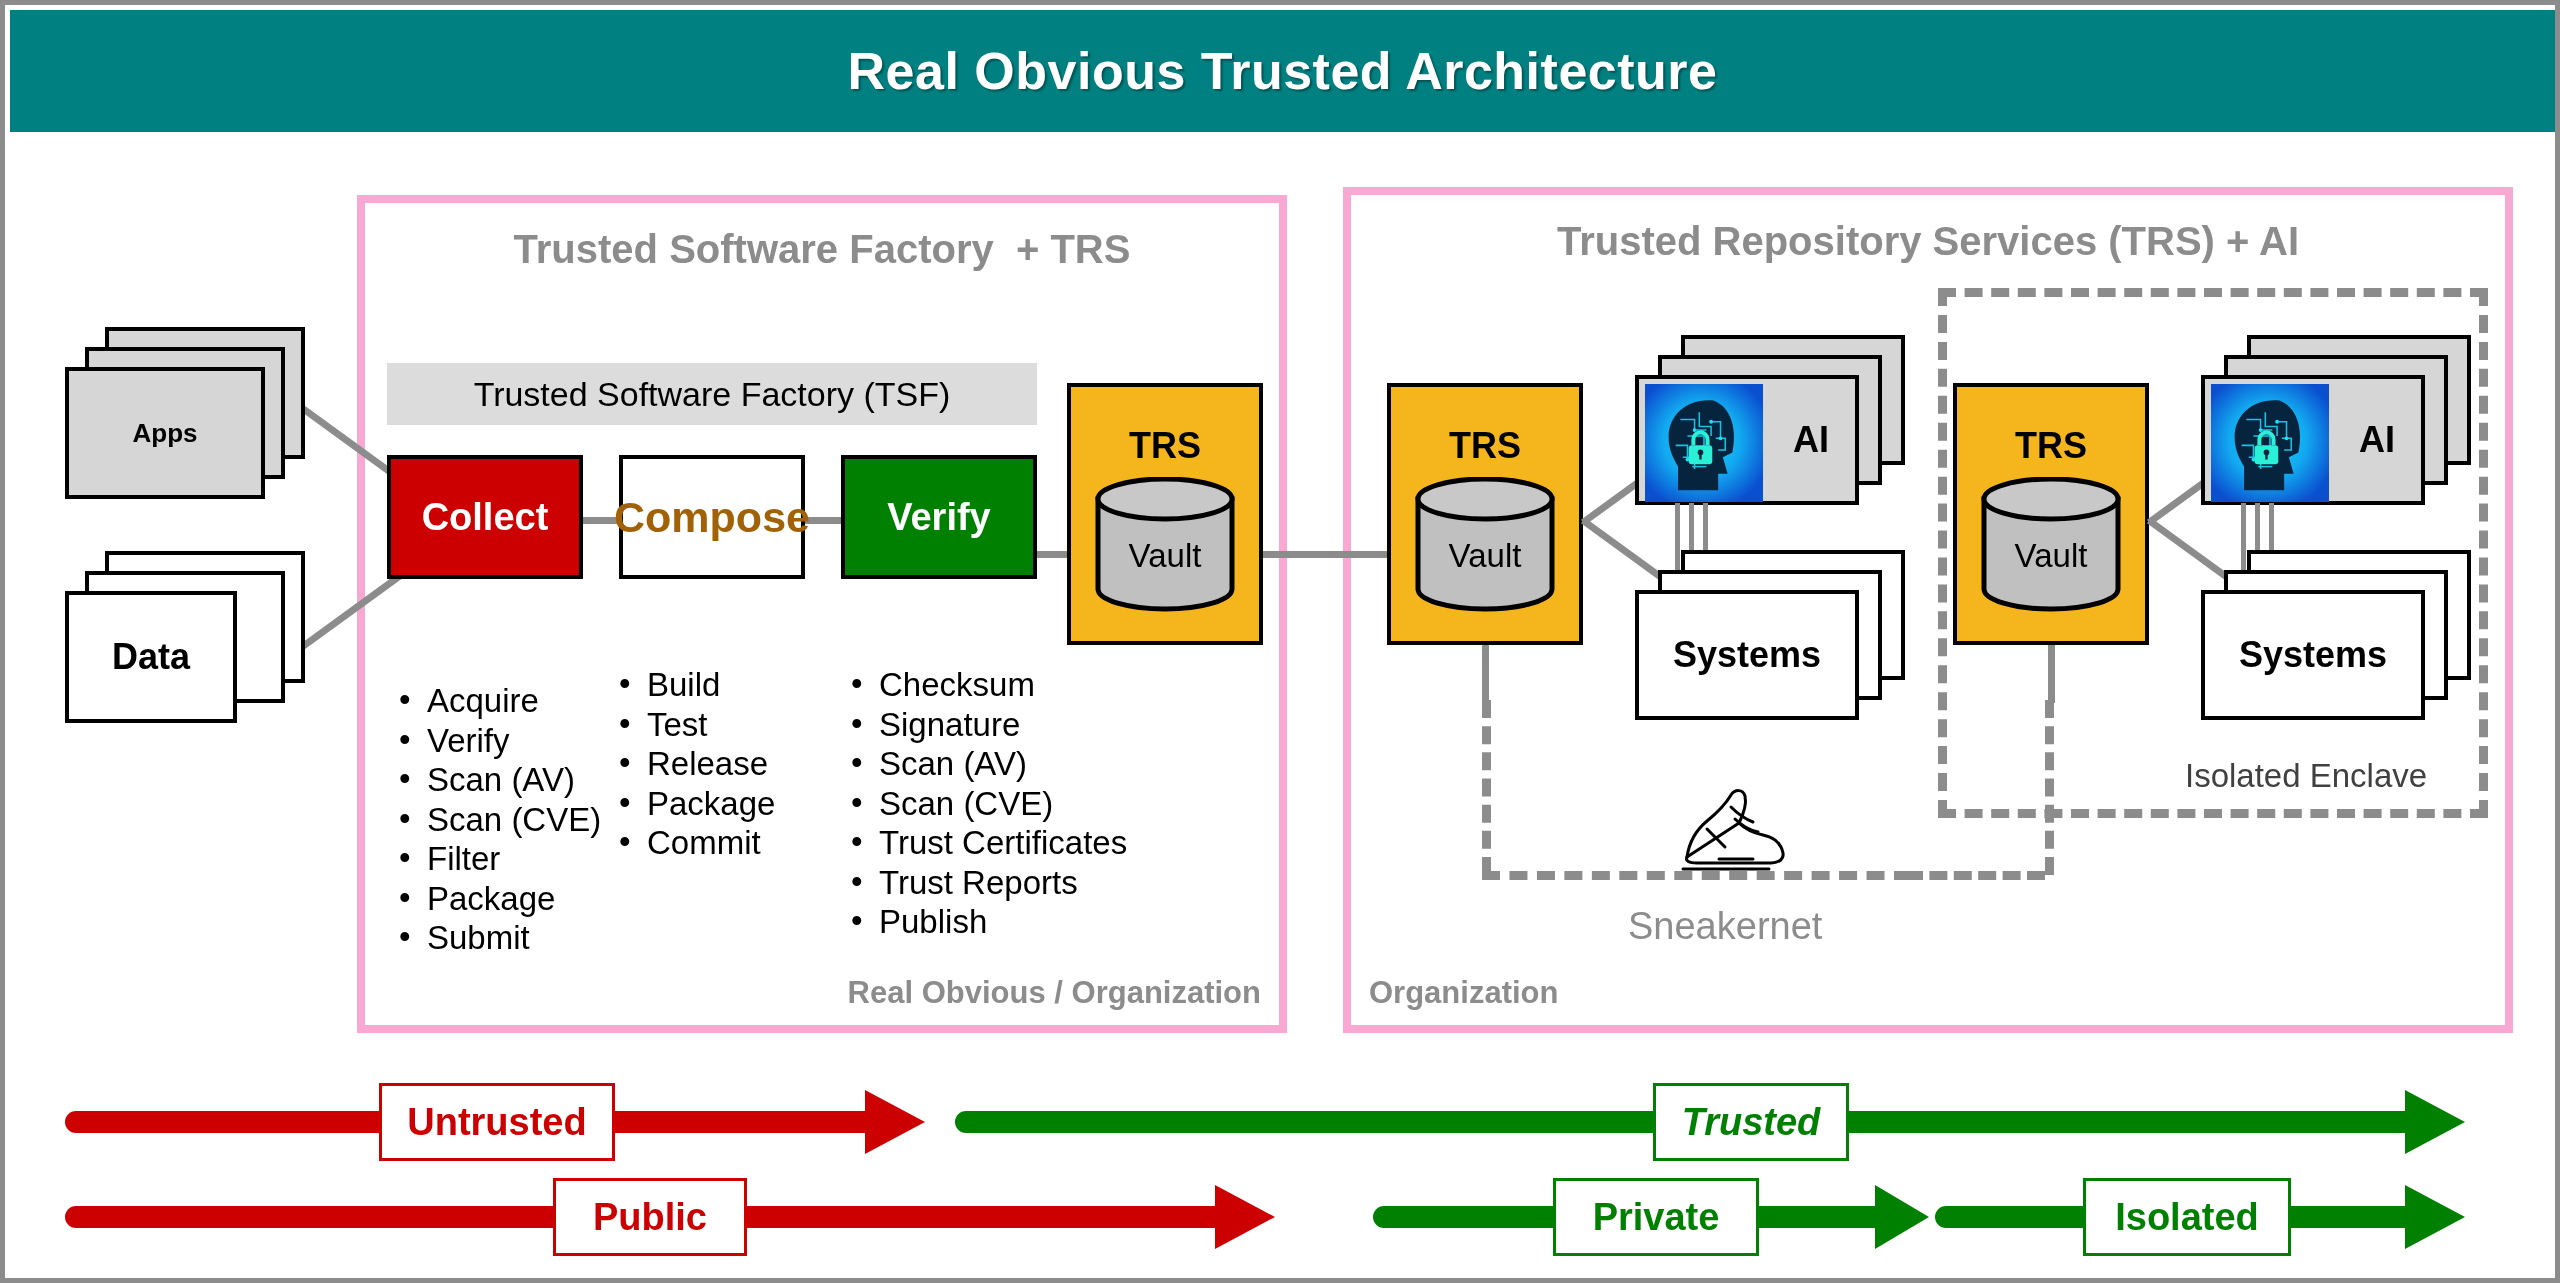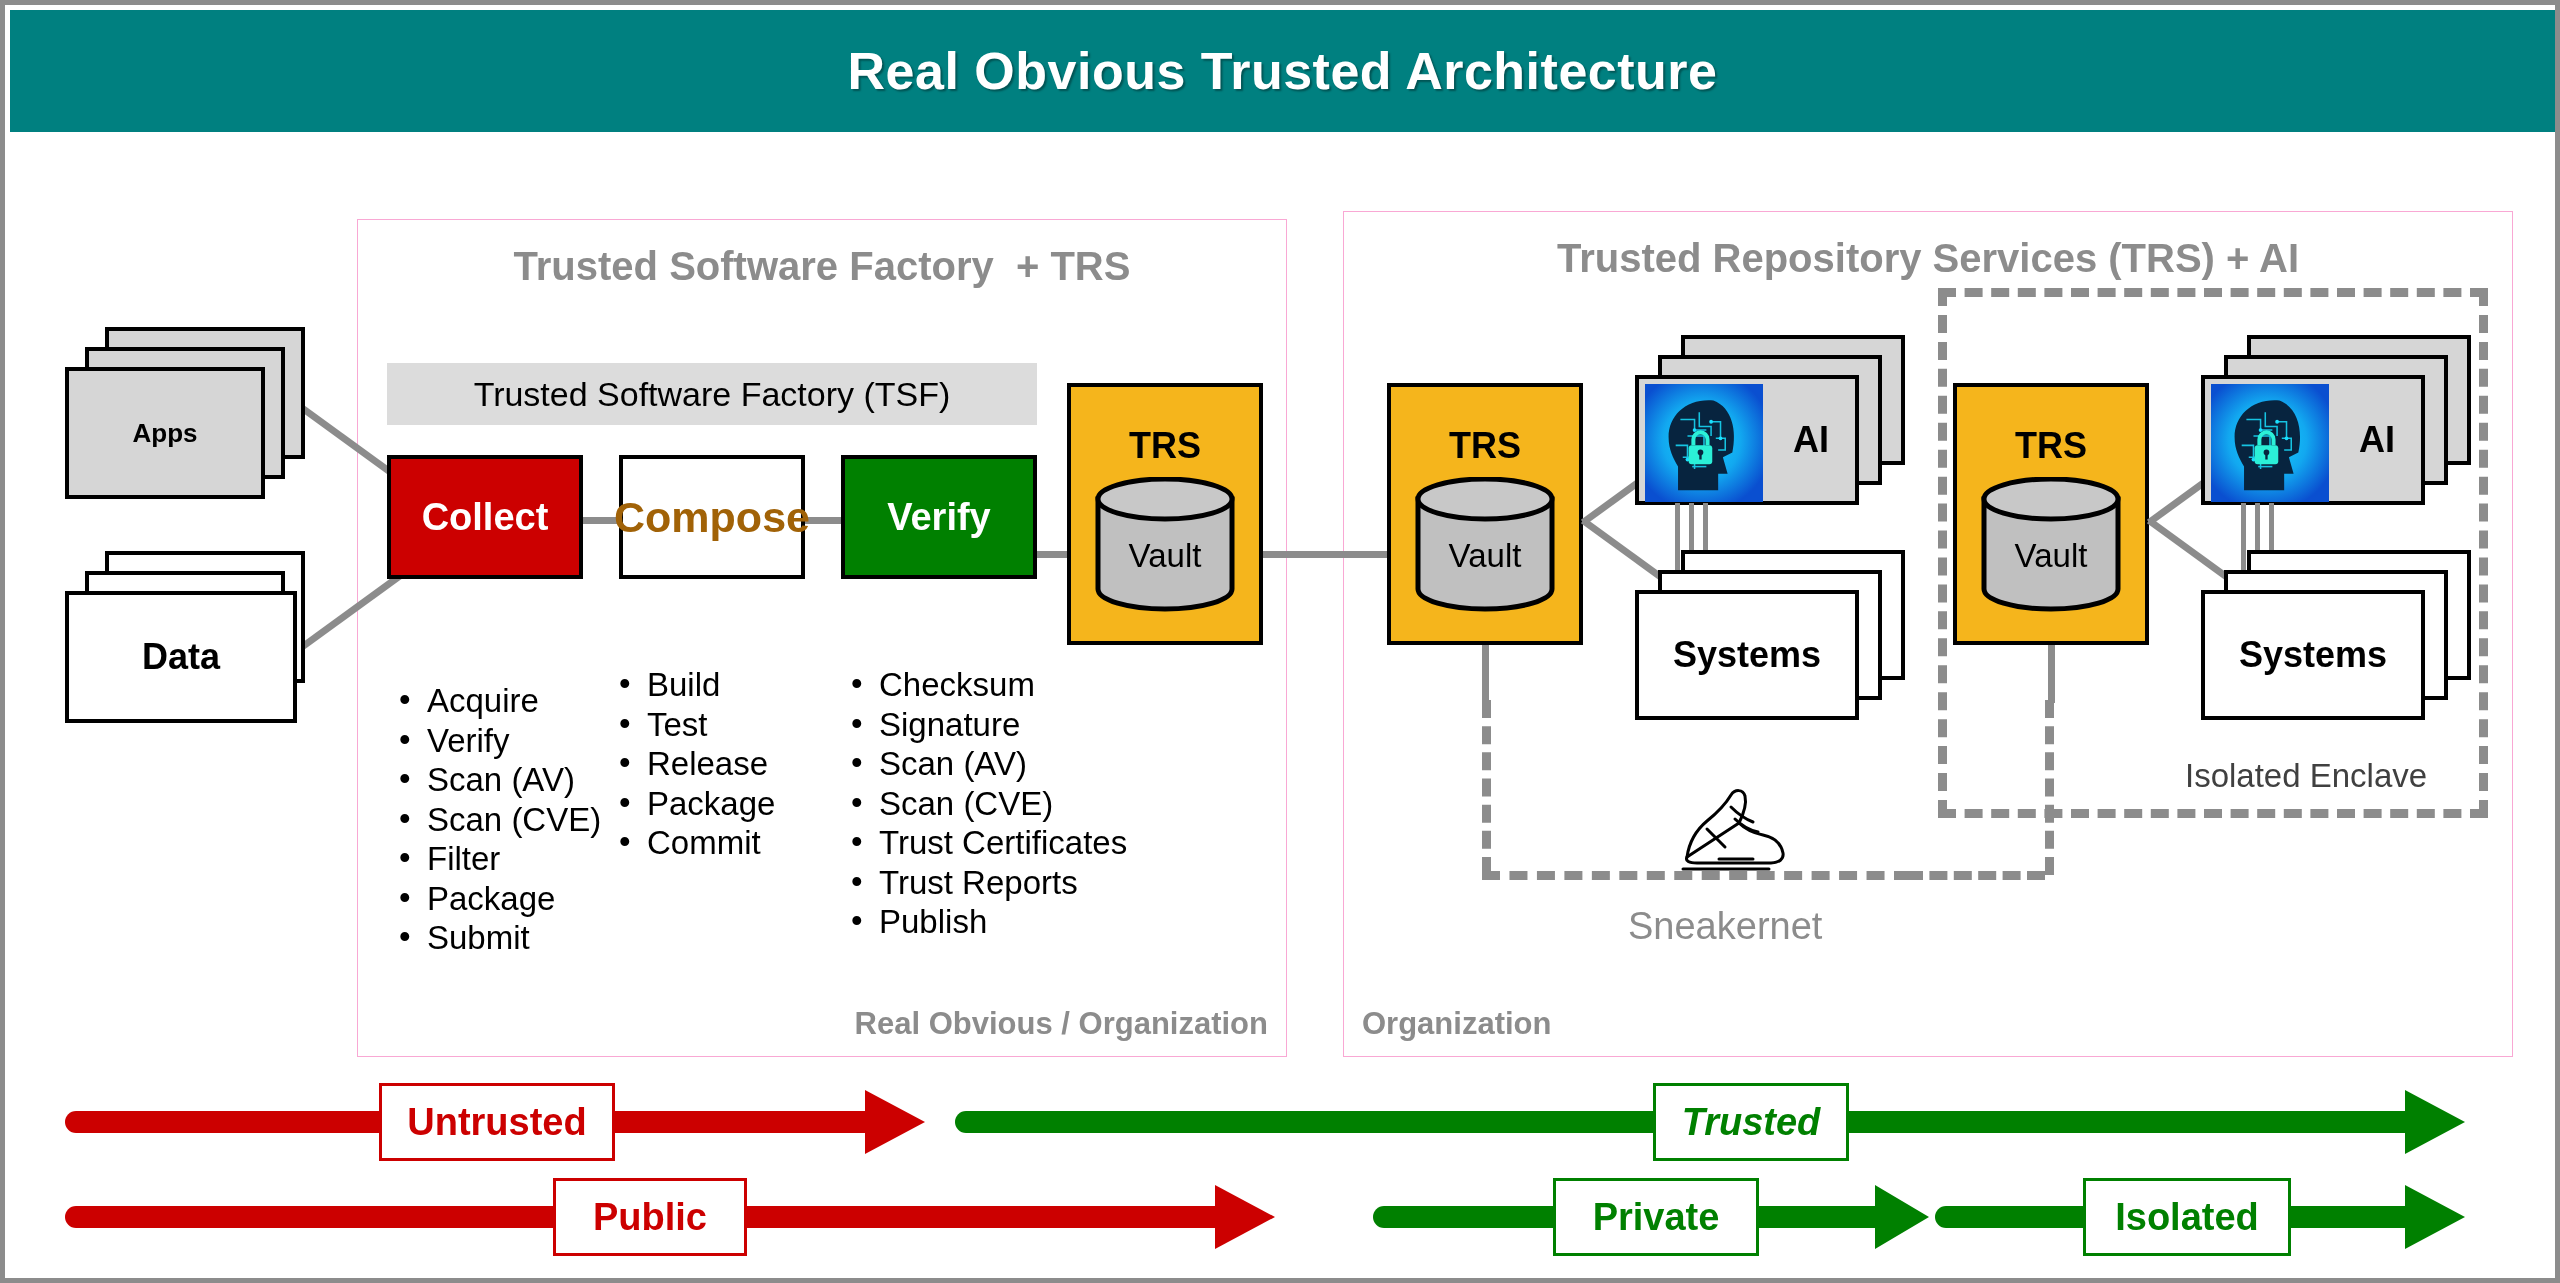--- a/index.html
+++ b/index.html
@@ -11,21 +11,21 @@
   
   #titlebar{
     position:absolute;left:5px;top:5px;width:2545px;height:122px;
     background:#008080;display:flex;align-items:center;justify-content:center;
   }
   #titlebar .t{
     color:#ffffff;font-size:52px;font-weight:bold;letter-spacing:.5px;
     text-shadow:2px 2px 2px rgba(0,0,0,.35);
   }
   
-  .panel{position:absolute;border:1px solid #f9a8d4;background:transparent;box-sizing:border-box;margin-top:24px;}
+  .panel{position:absolute;border:8px solid #f9a8d4;background:transparent;box-sizing:border-box;}
   .panel-title{
     position:absolute;top:24px;left:0;width:100%;text-align:center;
     color:#8c8c8c;font-size:40px;font-weight:bold;white-space:pre;
   }
   .panel-foot{
     position:absolute;color:#8c8c8c;font-size:31px;font-weight:bold;white-space:nowrap;
   }
   
   .nodebox{position:absolute;box-sizing:border-box;border:4px solid #000;
     display:flex;align-items:center;justify-content:center;font-weight:bold;}
@@ -92,21 +92,21 @@
     <div class="lay" style="left:40px;top:0;width:200px;height:132px;background:#d6d6d6;"></div>
     <div class="lay" style="left:20px;top:20px;width:200px;height:132px;background:#d6d6d6;"></div>
     <div class="front" style="left:0;top:40px;width:200px;height:132px;background:#d6d6d6;font-size:26px;color:#000;">
       <span>Apps</span>
     </div>
   </div>
 
   <div class="stack" style="left:60px;top:546px;width:240px;height:172px;">
     <div class="lay" style="left:40px;top:0;width:200px;height:132px;background:#ffffff;"></div>
     <div class="lay" style="left:20px;top:20px;width:200px;height:132px;background:#ffffff;"></div>
-    <div class="front" style="left:0;top:40px;width:232px;height:132px;background:#ffffff;font-size:36px;color:#000;">
+    <div class="front" style="left:0;top:40px;width:172px;height:132px;background:#ffffff;font-size:36px;color:#000;">
       <span>Data</span>
     </div>
   </div>
 
   <div id="tsfbar" style="left:382px;top:358px;width:650px;height:62px;">
     <span>Trusted Software Factory (TSF)</span>
   </div>
 
   <div class="ln hln" style="left:578px;top:512px;width:36px;"></div>
   <div class="ln hln" style="left:800px;top:512px;width:36px;"></div>

